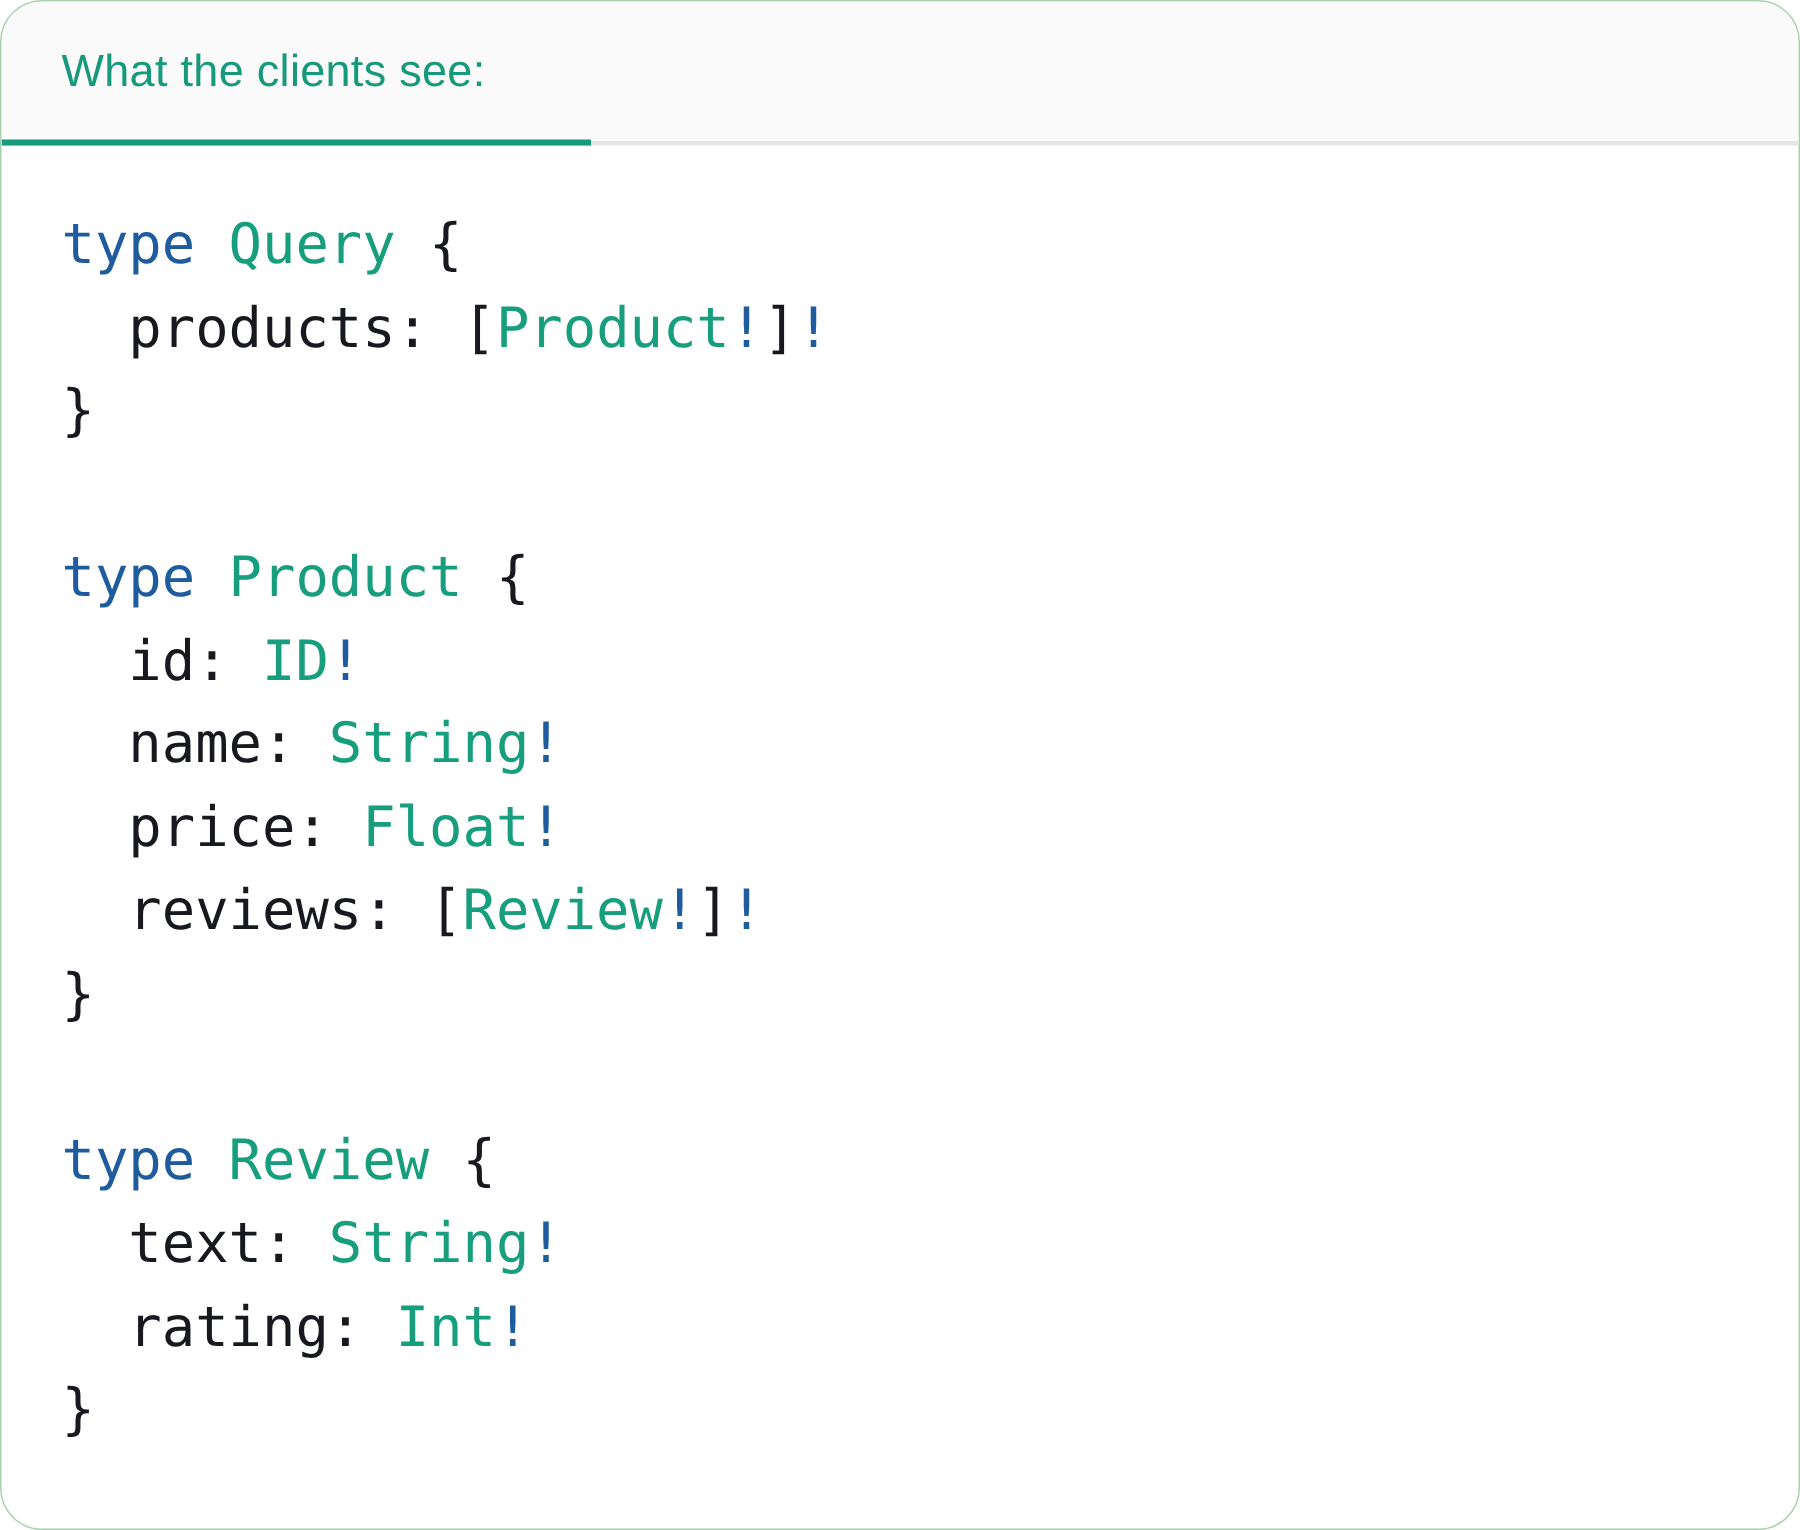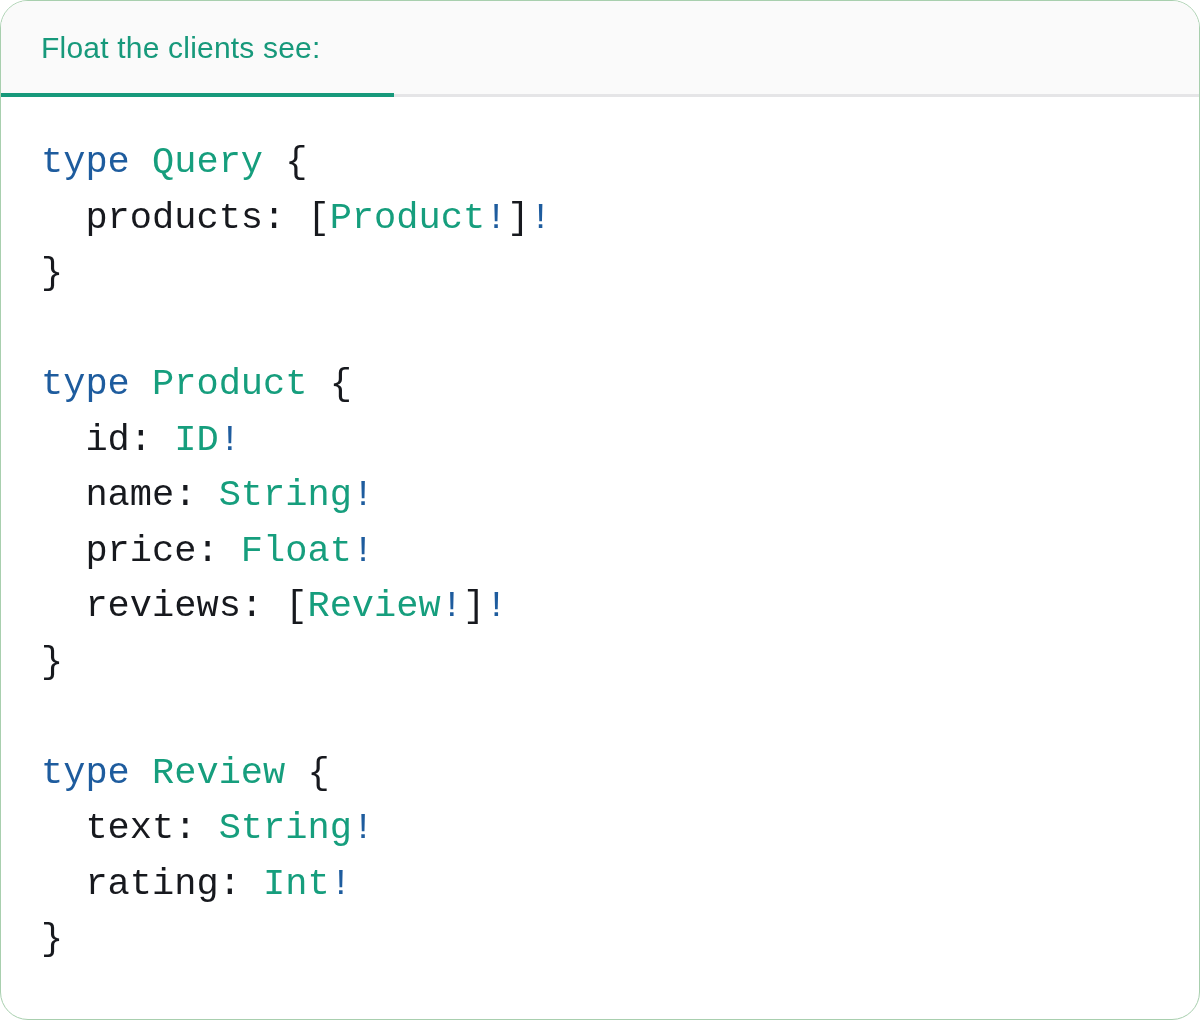--- a/index.html
+++ b/index.html
@@ -60,31 +60,31 @@
   }
 
   .code-block{
     padding:38px 40px 20px 40px;
     font-family:"DejaVu Sans Mono", monospace;
     font-size:37px;
     line-height:55.5px;
     white-space:pre;
   }
 
-  .code-line{min-height:55.5px;font-family:Liberation Mono, monospace;}
+  .code-line{min-height:55.5px;}
   .tok-kw{color:var(--code-blue);}
   .tok-ty{color:var(--code-teal);}
   .tok-bg{color:var(--code-blue);}
   .tok-pl{color:var(--code-dark);}
 </style>
 </head>
 <body>
 
 <div class="card">
   <div class="tabs-header">
     <div class="tab">
-      <span class="tab-label">Float the clients see:</span>
+      <span class="tab-label">What the clients see:</span>
     </div>
     <div class="active-tab-indicator"></div>
   </div>
 
   <div class="code-block"><div class="code-line"><span class="tok-kw">type</span><span class="tok-pl"> </span><span class="tok-ty">Query</span><span class="tok-pl"> {</span></div><div class="code-line"><span class="tok-pl">  products: [</span><span class="tok-ty">Product</span><span class="tok-bg">!</span><span class="tok-pl">]</span><span class="tok-bg">!</span></div><div class="code-line"><span class="tok-pl">}</span></div><div class="code-line">&nbsp;</div><div class="code-line"><span class="tok-kw">type</span><span class="tok-pl"> </span><span class="tok-ty">Product</span><span class="tok-pl"> {</span></div><div class="code-line"><span class="tok-pl">  id: </span><span class="tok-ty">ID</span><span class="tok-bg">!</span></div><div class="code-line"><span class="tok-pl">  name: </span><span class="tok-ty">String</span><span class="tok-bg">!</span></div><div class="code-line"><span class="tok-pl">  price: </span><span class="tok-ty">Float</span><span class="tok-bg">!</span></div><div class="code-line"><span class="tok-pl">  reviews: [</span><span class="tok-ty">Review</span><span class="tok-bg">!</span><span class="tok-pl">]</span><span class="tok-bg">!</span></div><div class="code-line"><span class="tok-pl">}</span></div><div class="code-line">&nbsp;</div><div class="code-line"><span class="tok-kw">type</span><span class="tok-pl"> </span><span class="tok-ty">Review</span><span class="tok-pl"> {</span></div><div class="code-line"><span class="tok-pl">  text: </span><span class="tok-ty">String</span><span class="tok-bg">!</span></div><div class="code-line"><span class="tok-pl">  rating: </span><span class="tok-ty">Int</span><span class="tok-bg">!</span></div><div class="code-line"><span class="tok-pl">}</span></div></div>
 </div>
 
 </body></html>

